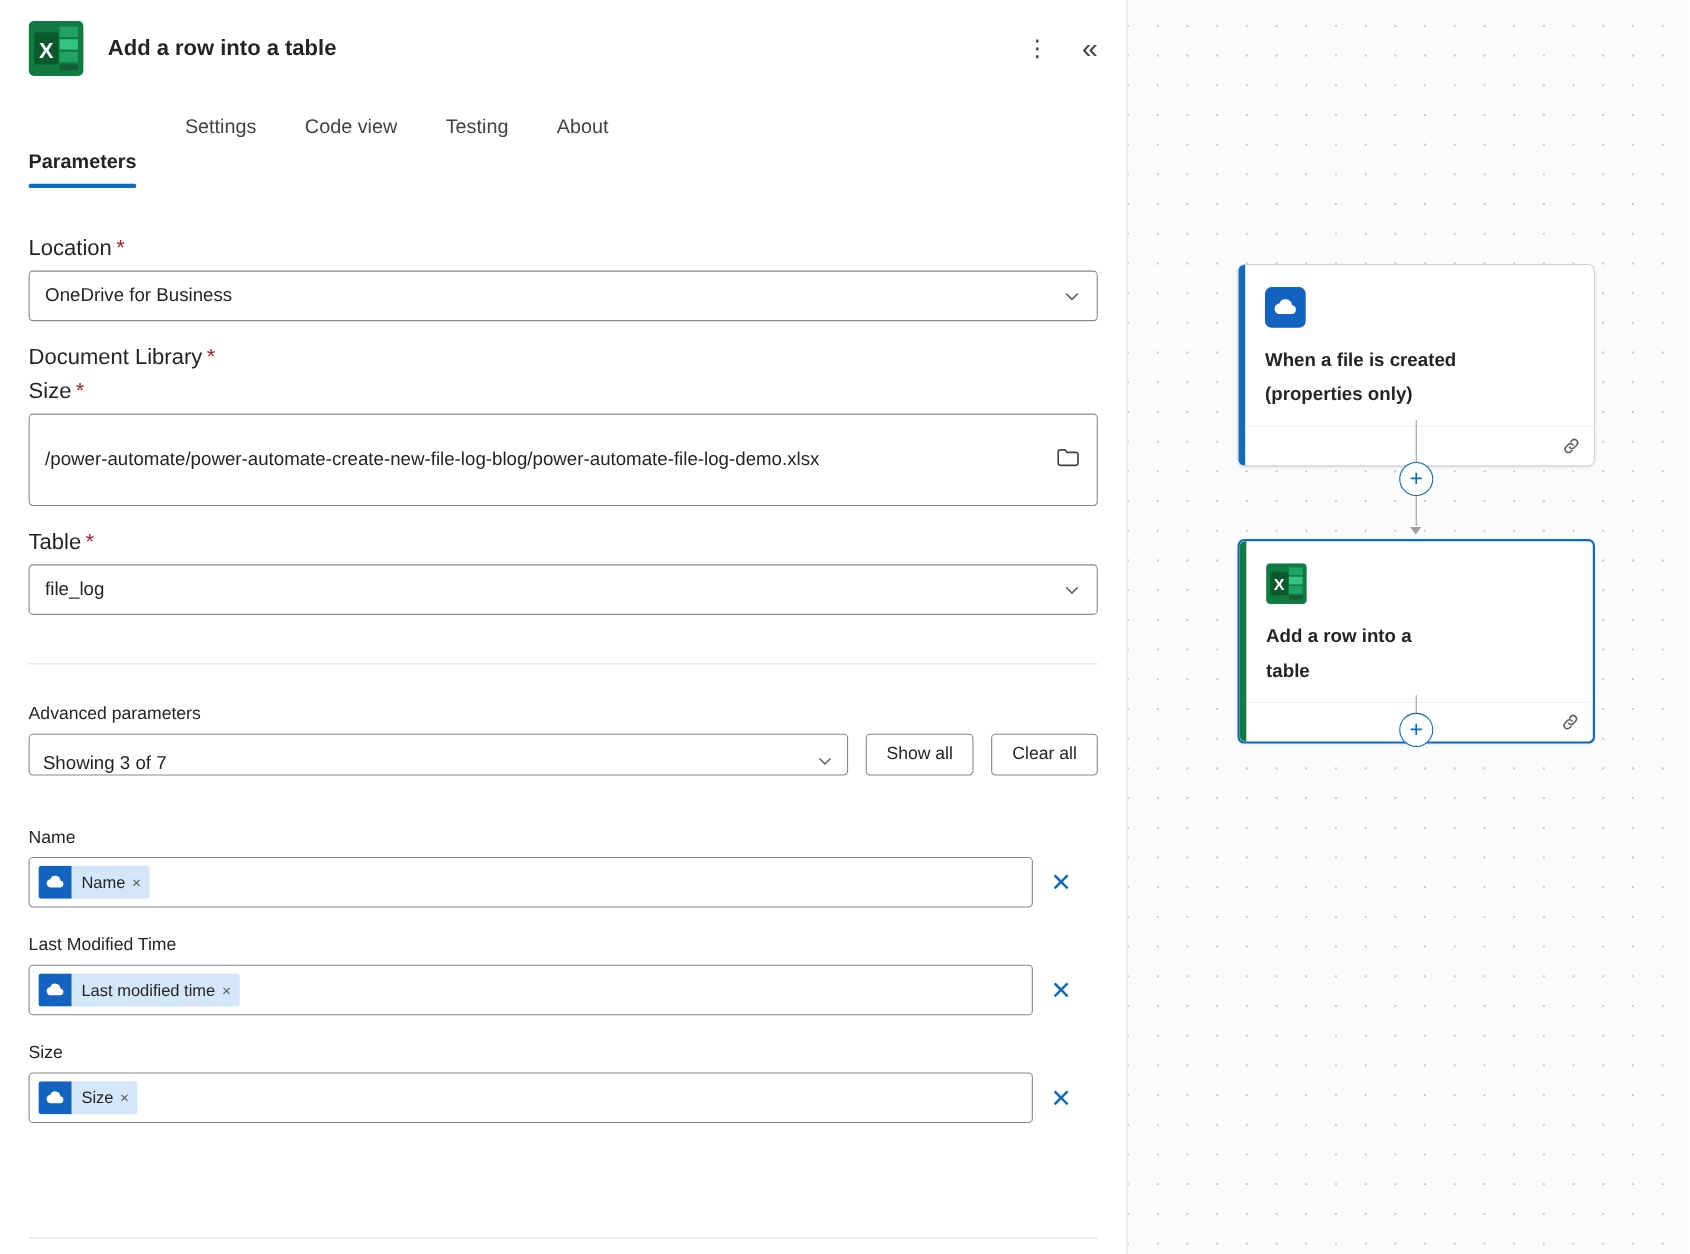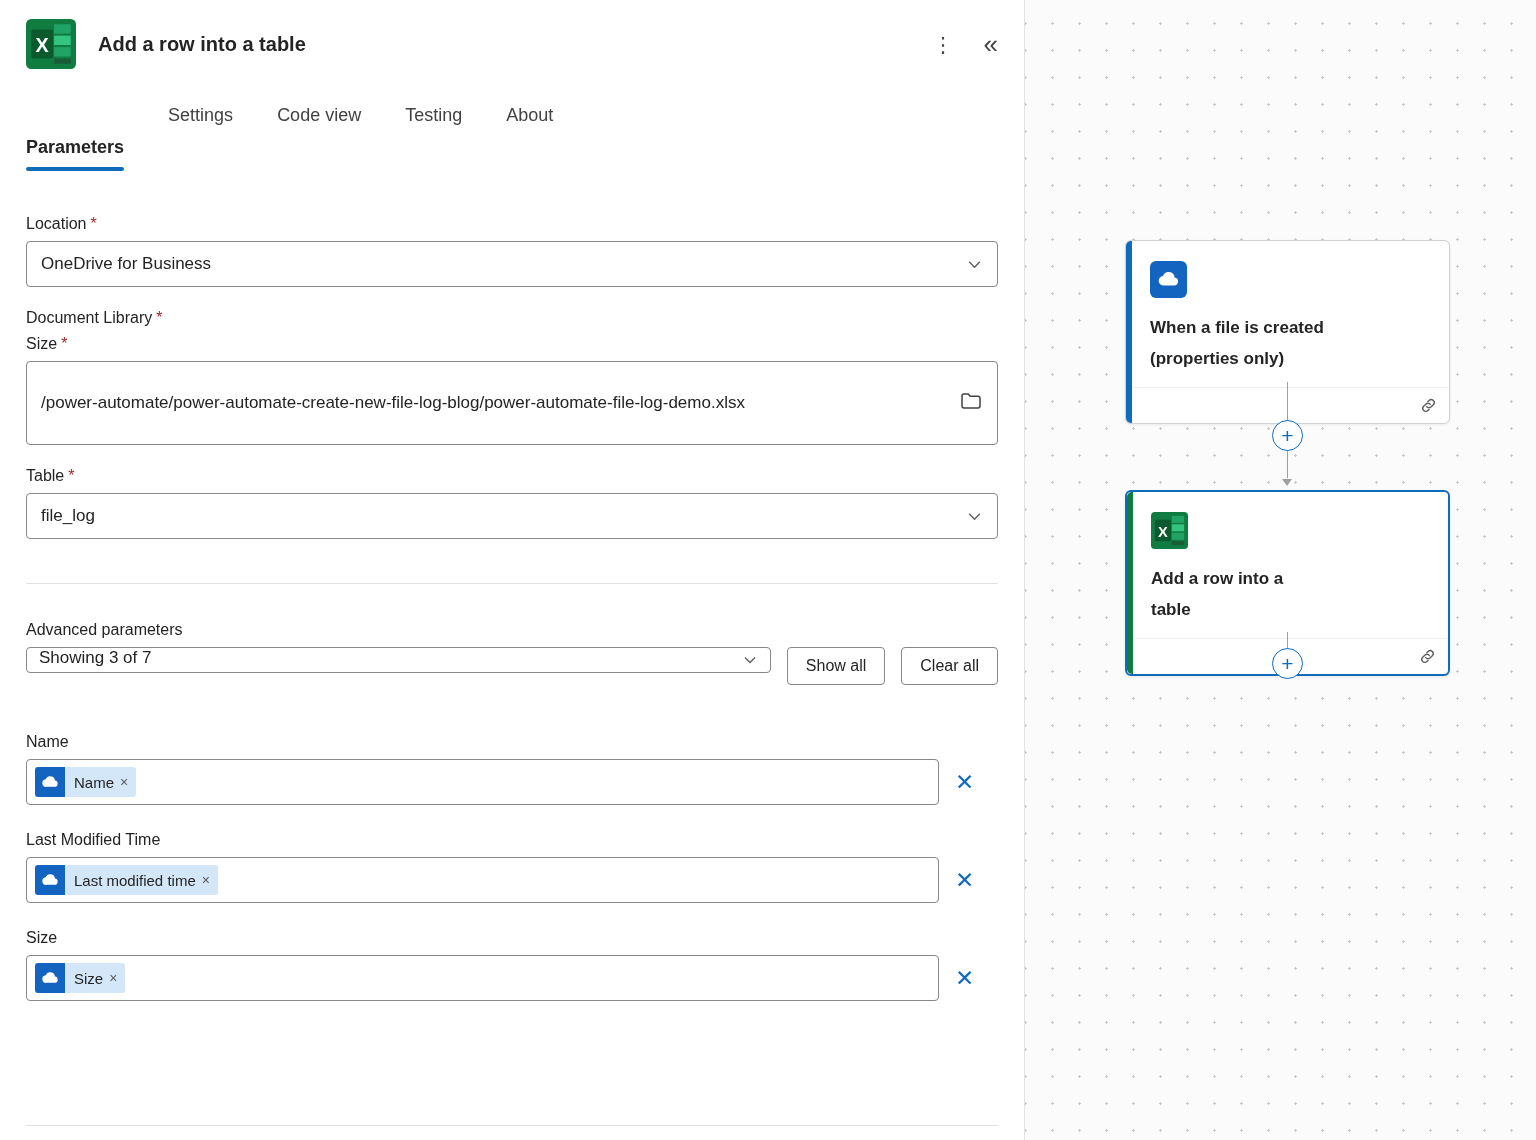--- a/index.html
+++ b/index.html
@@ -16,36 +16,36 @@
   .kebab { font-size:21px; color:#424242; cursor:pointer; line-height:1; }
   .collapse { font-size:26px; color:#424242; cursor:pointer; line-height:1; }
 
   .tabs { display:flex; gap:44px; margin-top:36px; font-size:18px; color:#424242; }
   .tab { padding-bottom:13px; position:relative; cursor:pointer; }
   .tab.active { font-weight:700; color:#242424;margin-top:32px; }
   .tab.active::after { content:""; position:absolute; left:0; right:0; bottom:0; height:4px;
     border-radius:2px; background:#0f6cbd; }
 
   .form { margin-top:44px; }
-  .f-label { font-size:16px; color:#242424; margin-bottom:8px; }
+  .f-label { font-size:20px; color:#242424; margin-bottom:8px; }
   .req { color:#a4262c; margin-left:4px; }
   .inputbox { border:1px solid #8a8886; border-radius:4px; height:46px; background:#fff;
     display:flex; align-items:center; justify-content:space-between; padding:0 14px;
     font-size:17px; color:#242424; cursor:pointer; }
   .mb { margin-bottom:22px; }
   .chev svg { display:block; }
   .file-box { height:auto; min-height:84px; padding:10px 14px; cursor:text; }
   .file-text { width:850px; line-height:1.95; overflow-wrap:break-word; word-break:break-word; }
   .folder-icon { flex:none; cursor:pointer; }
 
   .divider { height:1px; background:#e1e1e1; margin-top:44px; }
   .adv-label { margin-top:37px; font-size:16px; }
   .adv-row { display:flex; gap:16px; margin-top:8px; }
-  .adv-dd { flex:1; height:26px; border:1px solid #8a8886; border-radius:4px;
-    display:flex; align-items:flex-end; justify-content:space-between; padding:4px 12px;
+  .adv-dd { flex:1; height:38px; border:1px solid #8a8886; border-radius:4px;
+    display:flex; align-items:flex-start; justify-content:space-between; padding:16px 12px;
     font-size:17px; color:#242424; cursor:pointer; }
   .btn { height:38px; padding:0 18px; border:1px solid #8a8886; border-radius:4px;
     background:#fff; font-size:16px; color:#242424; cursor:pointer;
     font-family:"Liberation Sans", sans-serif; }
 
   .dyn-label { font-size:16px; margin-bottom:8px; }
   .mt-first { margin-top:48px; }
   .mt-next { margin-top:26px; }
   .pill-row { display:flex; align-items:center; gap:16px; }
   .pill-input { width:913px; height:46px; border:1px solid #8a8886; border-radius:4px;

